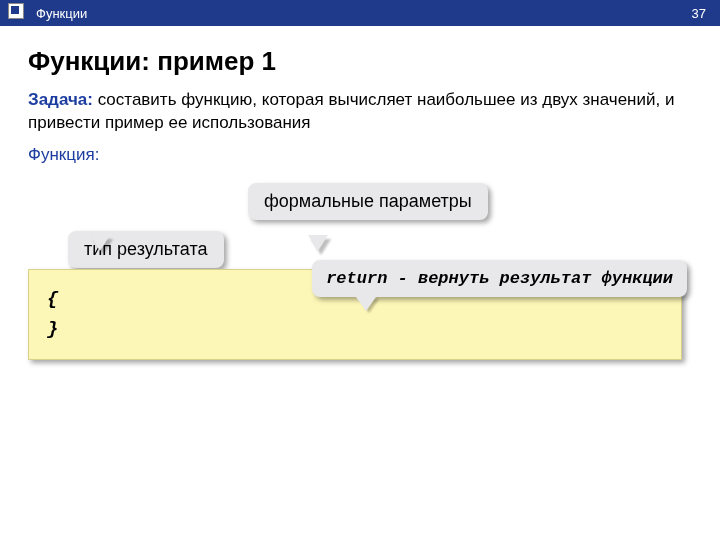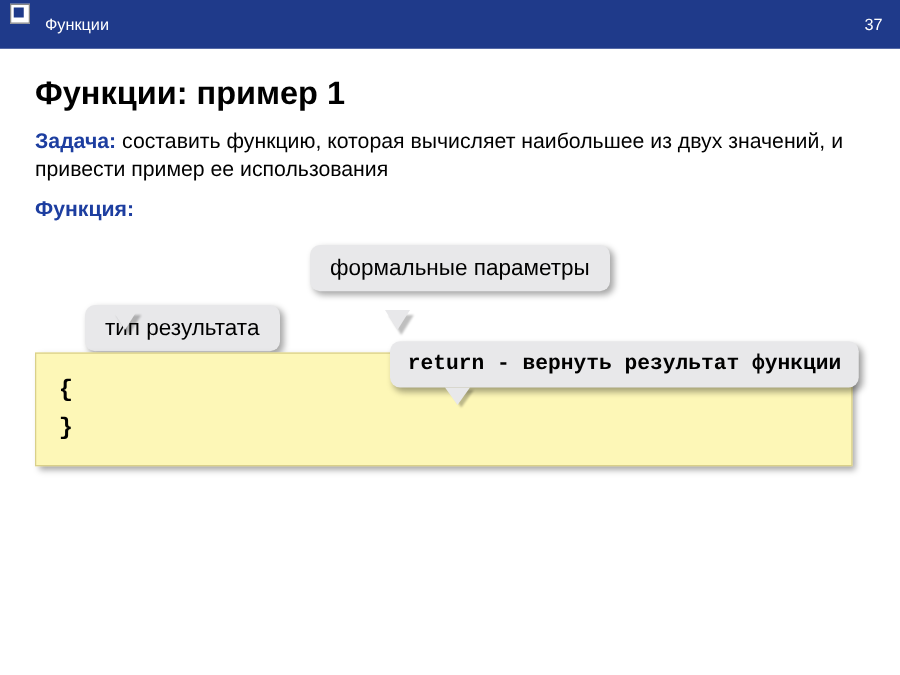--- a/index.html
+++ b/index.html
@@ -6,21 +6,21 @@
   body {
     margin: 0;
     width: 720px;
     height: 540px;
     font-family: Arial, sans-serif;
     background: #fff;
     position: relative;
     overflow: hidden;
   }
   .topbar {
-    height: 39px;
+    height: 26px;
     background: #1f3a8a;
     color: #fff;
     display: flex;
     align-items: center;
     justify-content: space-between;
     padding: 0 14px 0 36px;
     font-size: 13px;
     position: relative;
   }
   .topbar-square {
@@ -44,21 +44,21 @@
   .page-number { font-weight: normal; }
   .content { padding: 14px 38px 0 28px; }
   h1 {
     font-size: 26px;
     margin: 6px 0 12px 0;
     font-weight: bold;
     color: #000;
   }
   .task { font-size: 17px; line-height: 1.35; margin-bottom: 10px; color:#000;}
   .task-label { color: #1d3ea0; font-weight: bold; }
-  .func-label { color: #1d3ea0; font-weight: bold; font-size: 17px; }
+  .func-label { color: #1d3ea0; font-weight: normal; font-size: 17px; }
   .callout-row {
     margin-top: 18px;
     position: relative;
     height: 80px;
   }
   .callout {
     position: absolute;
     background: #e8e8ea;
     border-radius: 8px;
     padding: 8px 16px;
@@ -88,20 +88,21 @@
     background: #fdf7b7;
     border: 1px solid #d9d08a;
     box-shadow: 3px 3px 5px rgba(0,0,0,0.35);
     padding: 14px 18px 14px 18px;
     font-family: "Courier New", monospace;
     font-size: 19px;
     font-weight: bold;
     line-height: 1.6;
     position: relative;
     color: #000;
+    font-style: italic;
   }
   .kw { color: #1030c0; }
   .circ {
     display: inline-block;
     border: 2px solid #d83a2b;
     border-radius: 10px;
     padding: 0 6px;
     line-height: 1.25;
   }
   .callout-right {

